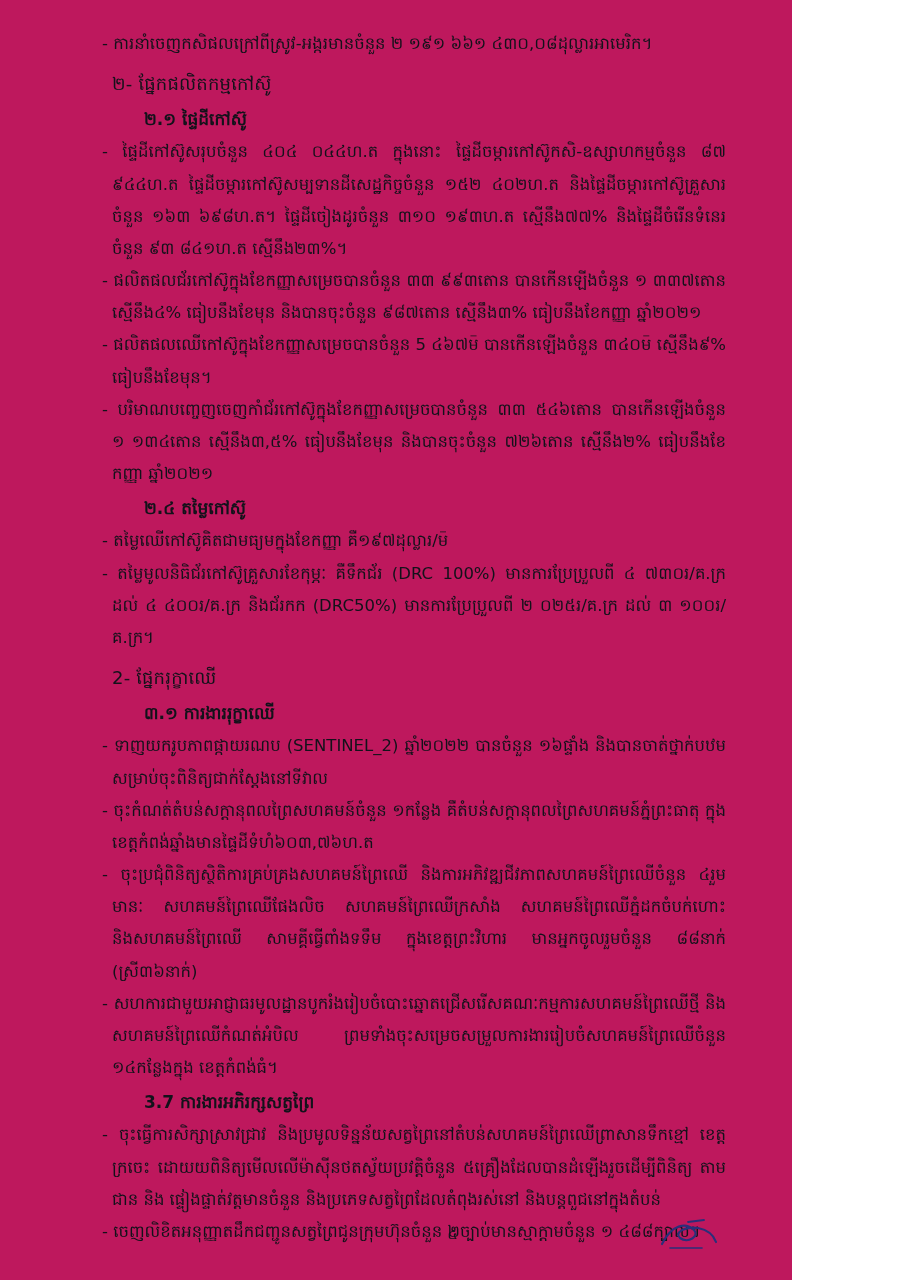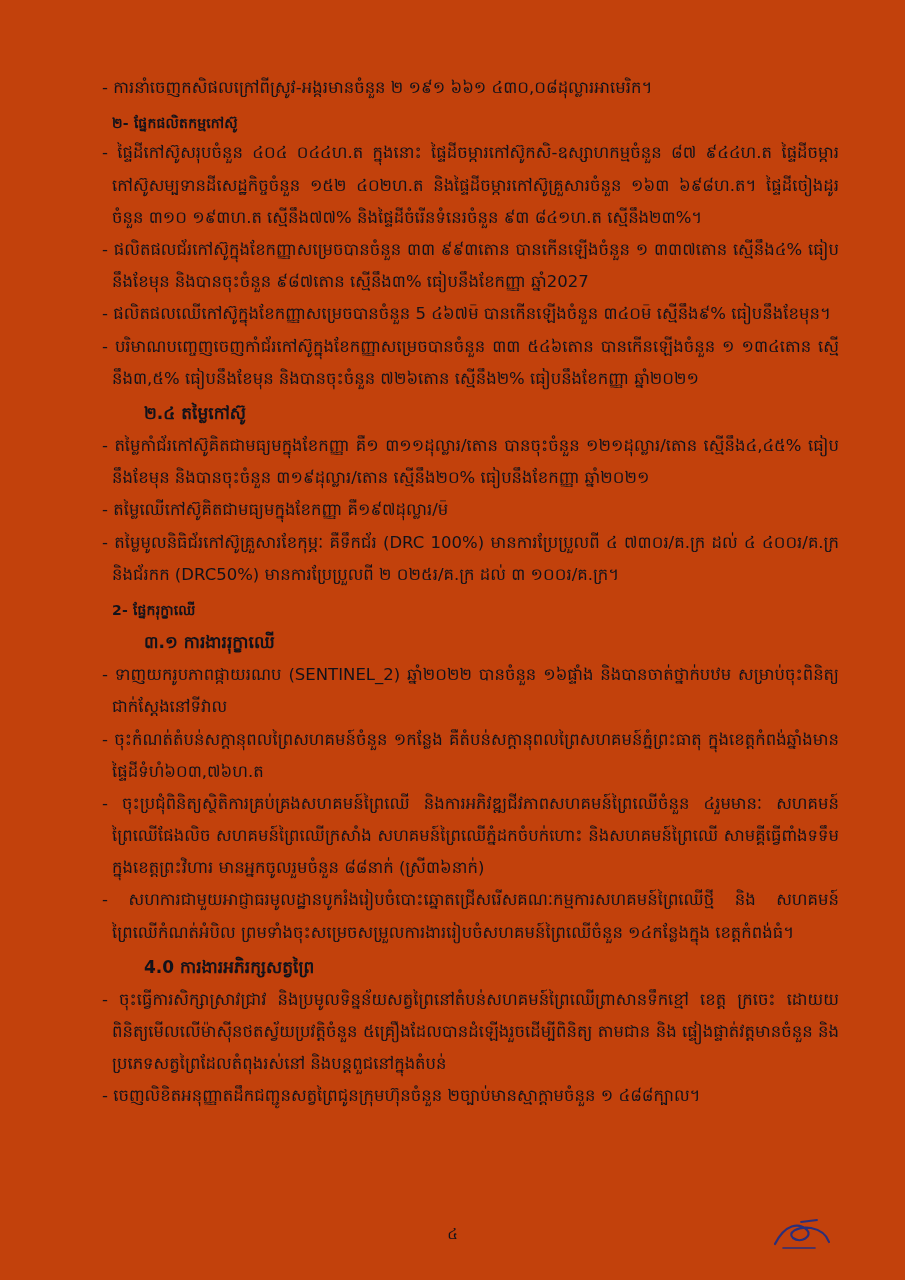--- a/index.html
+++ b/index.html
@@ -10,43 +10,43 @@
   body {
     width: 905px;
     height: 1280px;
     position: relative;
     font-family: "DejaVu Sans", "Liberation Sans", sans-serif;
     color: #12121a;
   }
   .page {
     position: absolute;
     left: 0; top: 0;
-    width: 905px;
+    width: 792px;
     height: 1280px;
     box-sizing: border-box;
-    padding: 72px 66px 30px 78px;
-    background: #c2410c;
+    padding: 28px 66px 30px 78px;
+    background: #be185d;
   }
   .body-text {
     font-size: 16.5px;
     line-height: 1.95;
     text-align: justify;
     text-justify: inter-word;
   }
   .bullet-para {
     margin: 0;
     padding-left: 34px;
     text-indent: -10px;
   }
   .bullet-para::before {
     content: "- ";
   }
   .section-head {
-    font-size: 14px;
-    font-weight: bold;
+    font-size: 18px;
+    font-weight: normal;
     margin: 6px 0 2px 0;
     padding-left: 34px;
     letter-spacing: 0.2px;
   }
   .sub-head {
     font-size: 17px;
     font-weight: bold;
     margin: 2px 0 0 0;
     padding-left: 66px;
   }
@@ -68,35 +68,35 @@
   }
   .block { margin-bottom: 0px; }
 </style>
 </head>
 <body>
 
 <div class="page">
   <div class="body-text" id="content">
       <div class="bullet-para block">ការនាំចេញកសិផលក្រៅពីស្រូវ-អង្ករមានចំនួន ២ ១៩១ ៦៦១ ៤៣០,០៨ដុល្លារអាមេរិក។</div>
       <div class="section-head block">២- ផ្នែកផលិតកម្មកៅស៊ូ</div>
+      <div class="sub-head block">២.១ ផ្ទៃដីកៅស៊ូ</div>
       <div class="bullet-para block">ផ្ទៃដីកៅស៊ូសរុបចំនួន ៤០៤ ០៤៤ហ.ត ក្នុងនោះ ផ្ទៃដីចម្ការកៅស៊ូកសិ-ឧស្សាហកម្មចំនួន ៨៧ ៩៤៤ហ.ត ផ្ទៃដីចម្ការកៅស៊ូសម្បទានដីសេដ្ឋកិច្ចចំនួន ១៥២ ៤០២ហ.ត និងផ្ទៃដីចម្ការកៅស៊ូគ្រួសារចំនួន ១៦៣ ៦៩៨ហ.ត។ ផ្ទៃដីចៀងដូរចំនួន ៣១០ ១៩៣ហ.ត ស្មើនឹង៧៧% និងផ្ទៃដីចំរើនទំនេរចំនួន ៩៣ ៨៤១ហ.ត ស្មើនឹង២៣%។</div>
-      <div class="bullet-para block">ផលិតផលជ័រកៅស៊ូក្នុងខែកញ្ញាសម្រេចបានចំនួន ៣៣ ៩៩៣តោន បានកើនឡើងចំនួន ១ ៣៣៧តោន ស្មើនឹង៤% ធៀបនឹងខែមុន និងបានចុះចំនួន ៩៨៧តោន ស្មើនឹង៣% ធៀបនឹងខែកញ្ញា ឆ្នាំ2027</div>
+      <div class="bullet-para block">ផលិតផលជ័រកៅស៊ូក្នុងខែកញ្ញាសម្រេចបានចំនួន ៣៣ ៩៩៣តោន បានកើនឡើងចំនួន ១ ៣៣៧តោន ស្មើនឹង៤% ធៀបនឹងខែមុន និងបានចុះចំនួន ៩៨៧តោន ស្មើនឹង៣% ធៀបនឹងខែកញ្ញា ឆ្នាំ២០២១</div>
       <div class="bullet-para block">ផលិតផលឈើកៅស៊ូក្នុងខែកញ្ញាសម្រេចបានចំនួន 5 ៤៦៧ម៑ បានកើនឡើងចំនួន ៣៤០ម៑ ស្មើនឹង៩% ធៀបនឹងខែមុន។</div>
       <div class="bullet-para block">បរិមាណបញ្ចេញចេញកាំជ័រកៅស៊ូក្នុងខែកញ្ញាសម្រេចបានចំនួន ៣៣ ៥៤៦តោន បានកើនឡើងចំនួន ១ ១៣៤តោន ស្មើនឹង៣,៥% ធៀបនឹងខែមុន និងបានចុះចំនួន ៧២៦តោន ស្មើនឹង២% ធៀបនឹងខែកញ្ញា ឆ្នាំ២០២១</div>
       <div class="sub-head block">២.៤ តម្លៃកៅស៊ូ</div>
-      <div class="bullet-para block">តម្លៃកាំជ័រកៅស៊ូគិតជាមធ្យមក្នុងខែកញ្ញា គឺ១ ៣១១ដុល្លារ/តោន បានចុះចំនួន ១២១ដុល្លារ/តោន ស្មើនឹង៤,៤៥% ធៀបនឹងខែមុន និងបានចុះចំនួន ៣១៩ដុល្លារ/តោន ស្មើនឹង២០% ធៀបនឹងខែកញ្ញា ឆ្នាំ២០២១</div>
       <div class="bullet-para block">តម្លៃឈើកៅស៊ូគិតជាមធ្យមក្នុងខែកញ្ញា គឺ១៩៧ដុល្លារ/ម៑</div>
       <div class="bullet-para block">តម្លៃមូលនិធិជ័រកៅស៊ូគ្រួសារខែកុម្ភៈ គឺទឹកជ័រ (DRC 100%) មានការប្រែប្រួលពី ៤ ៧៣០រ/គ.ក្រ ដល់ ៤ ៤០០រ/គ.ក្រ និងជ័រកក (DRC50%) មានការប្រែប្រួលពី ២ ០២៥រ/គ.ក្រ ដល់ ៣ ១០០រ/គ.ក្រ។</div>
       <div class="section-head block">2- ផ្នែករុក្ខាឈើ</div>
       <div class="sub-head block">៣.១ ការងាររុក្ខាឈើ</div>
       <div class="bullet-para block">ទាញយករូបភាពផ្កាយរណប (SENTINEL_2) ឆ្នាំ២០២២ បានចំនួន ១៦ផ្ទាំង និងបានចាត់ថ្នាក់បឋម សម្រាប់ចុះពិនិត្យជាក់ស្ដែងនៅទីវាល</div>
       <div class="bullet-para block">ចុះកំណត់តំបន់សក្ដានុពលព្រៃសហគមន៍ចំនួន ១កន្លែង គឺតំបន់សក្ដានុពលព្រៃសហគមន៍ភ្នំព្រះធាតុ ក្នុងខេត្តកំពង់ឆ្នាំងមានផ្ទៃដីទំហំ៦០៣,៧៦ហ.ត</div>
       <div class="bullet-para block">ចុះប្រជុំពិនិត្យស្ថិតិការគ្រប់គ្រងសហគមន៍ព្រៃឈើ និងការអភិវឌ្ឍជីវភាពសហគមន៍ព្រៃឈើចំនួន ៤រួមមានៈ សហគមន៍ព្រៃឈើផែងលិច សហគមន៍ព្រៃឈើក្រសាំង សហគមន៍ព្រៃឈើភ្នំដកចំបក់ហោះ និងសហគមន៍ព្រៃឈើ សាមគ្គីធ្វើពាំងទទឹម ក្នុងខេត្តព្រះវិហារ មានអ្នកចូលរួមចំនួន ៨៨នាក់ (ស្រី៣៦នាក់)</div>
       <div class="bullet-para block">សហការជាមួយអាជ្ញាធរមូលដ្ឋានបូករំងរៀបចំបោះឆ្នោតជ្រើសរើសគណៈកម្មការសហគមន៍ព្រៃឈើថ្មី និង សហគមន៍ព្រៃឈើកំណត់អំបិល ព្រមទាំងចុះសម្រេចសម្រួលការងាររៀបចំសហគមន៍ព្រៃឈើចំនួន ១៤កន្លែងក្នុង ខេត្តកំពង់ធំ។</div>
-      <div class="sub-head block">4.0 ការងារអភិរក្សសត្វព្រៃ</div>
+      <div class="sub-head block">3.7 ការងារអភិរក្សសត្វព្រៃ</div>
       <div class="bullet-para block">ចុះធ្វើការសិក្សាស្រាវជ្រាវ និងប្រមូលទិន្នន័យសត្វព្រៃនៅតំបន់សហគមន៍ព្រៃឈើព្រាសានទឹកខ្មៅ ខេត្ត ក្រចេះ ដោយយពិនិត្យមើលលើម៉ាស៊ីនថតស្វ័យប្រវត្តិចំនួន ៥គ្រឿងដែលបានដំឡើងរួចដើម្បីពិនិត្យ តាមជាន និង ផ្ទៀងផ្ទាត់វត្តមានចំនួន និងប្រភេទសត្វព្រៃដែលតំពុងរស់នៅ និងបន្តពួជនៅក្នុងតំបន់</div>
       <div class="bullet-para block">ចេញលិខិតអនុញ្ញាតដឹកជញ្ជូនសត្វព្រៃជូនក្រុមហ៊ុនចំនួន ២ច្បាប់មានស្មាក្តាមចំនួន ១ ៤៨៨ក្បាល។</div>
     </div>
   <div class="footer">៤</div>
   <div class="signature">
     <svg width="60" height="34" viewBox="0 0 60 34" aria-hidden="true">
       <path d="M4 26 C 14 6, 28 4, 36 12 C 42 18, 30 26, 22 20 C 16 15, 26 8, 40 10 C 50 12, 56 18, 58 24" fill="none" stroke="#2b2f7a" stroke-width="2.2" stroke-linecap="round"></path>
       <path d="M30 4 L 46 2" fill="none" stroke="#2b2f7a" stroke-width="1.8" stroke-linecap="round"></path>
       <path d="M12 30 L 44 30" fill="none" stroke="#2b2f7a" stroke-width="1.6" stroke-linecap="round"></path>
     </svg>

